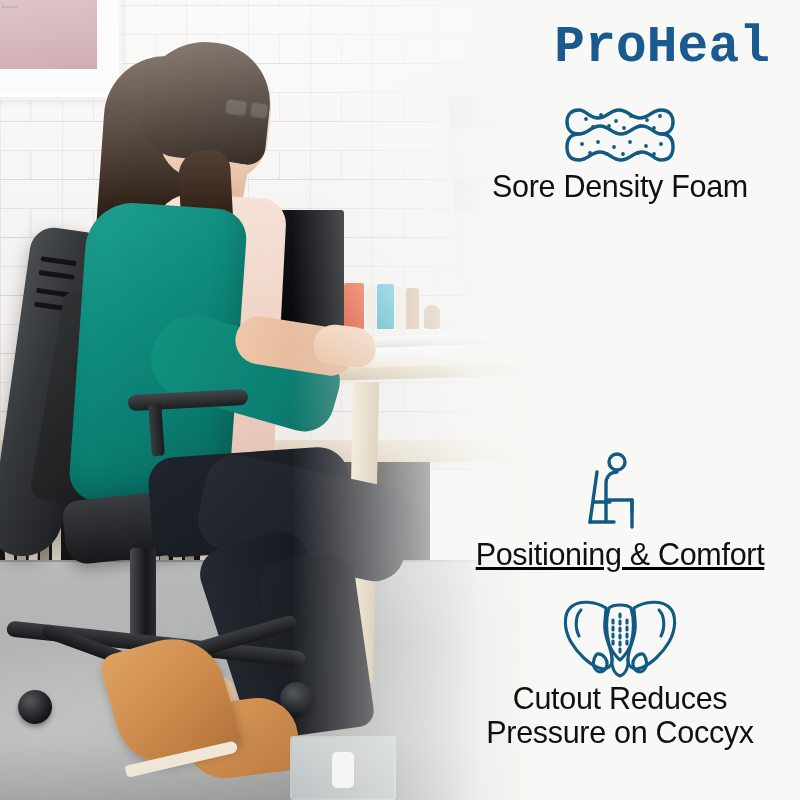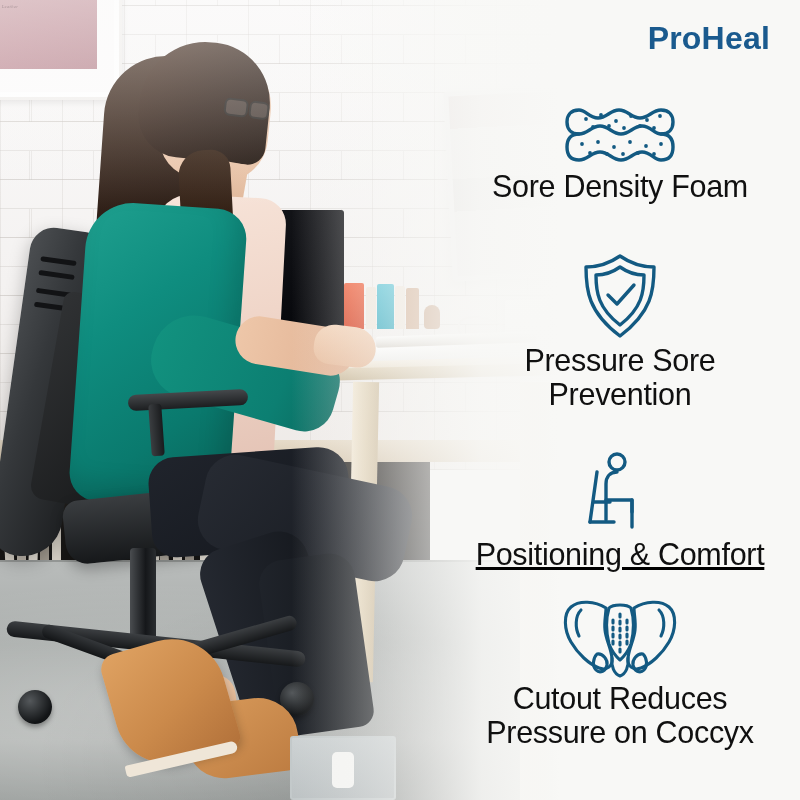--- a/index.html
+++ b/index.html
@@ -393,23 +393,23 @@
   .photo-fade-top {
     position:absolute; left:0; top:0; width:560px; height:210px;
     background:linear-gradient(180deg,
       rgba(250,250,249,.45) 0%, rgba(250,250,249,0) 100%);
     pointer-events:none;
   }
 
   
   #brand {
     position:absolute; right:30px; top:22px;
-    font-family:Liberation Sans, sans-serif;
+    font-family:Liberation Mono, monospace;
     font-weight:700;
-    font-size:32px;
+    font-size:51px;
     letter-spacing:.2px;
     color:#1a5a8e;
     line-height:1;
   }
 
   .feature {
     position:absolute;
     left:440px; width:360px;
     text-align:center;
   }
@@ -593,31 +593,20 @@
             <circle cx="43" cy="50" r="1.9"></circle>
           <circle cx="59" cy="50" r="1.9"></circle>
             <circle cx="74" cy="49" r="1.9"></circle>
           <circle cx="90" cy="50" r="1.9"></circle>
         </g>
       </svg>
     </span>
     <div class="label">Sore Density Foam</div>
   </div>
 
-  <div class="feature" id="f2">
-    <span class="ico">
-      <svg width="82" height="88" viewBox="0 0 82 88" fill="none" stroke="#135a82" stroke-width="3.4" stroke-linecap="round" stroke-linejoin="round">
-        <path d="M41 4 C31 11 18 15 7 15 C7 38 9 60 41 84 C73 60 75 38 75 15 C64 15 51 11 41 4 Z"></path>
-        <path d="M41 15 C34 20 25 23 17 23 C17 40 19 56 41 73 C63 56 65 40 65 23 C57 23 48 20 41 15 Z"></path>
-        <path d="M29 43 L38 52 L55 33"></path>
-      </svg>
-    </span>
-    <div class="label">Pressure Sore
-Prevention</div>
-  </div>
 
   <div class="feature" id="f3">
     <span class="ico">
       <svg width="72" height="82" viewBox="0 0 72 82" fill="none" stroke="#135a82" stroke-width="3.4" stroke-linecap="round" stroke-linejoin="round">
         <circle cx="33" cy="10" r="8"></circle>
         <path d="M33 20 C26 20 22 25 22 32 L22 48 L48 48 L48 60"></path>
         <path d="M48 48 L48 75"></path>
         <path d="M22 48 L22 68"></path>
         <path d="M13 20 L6 70"></path>
         <path d="M6 70 L30 70"></path>

